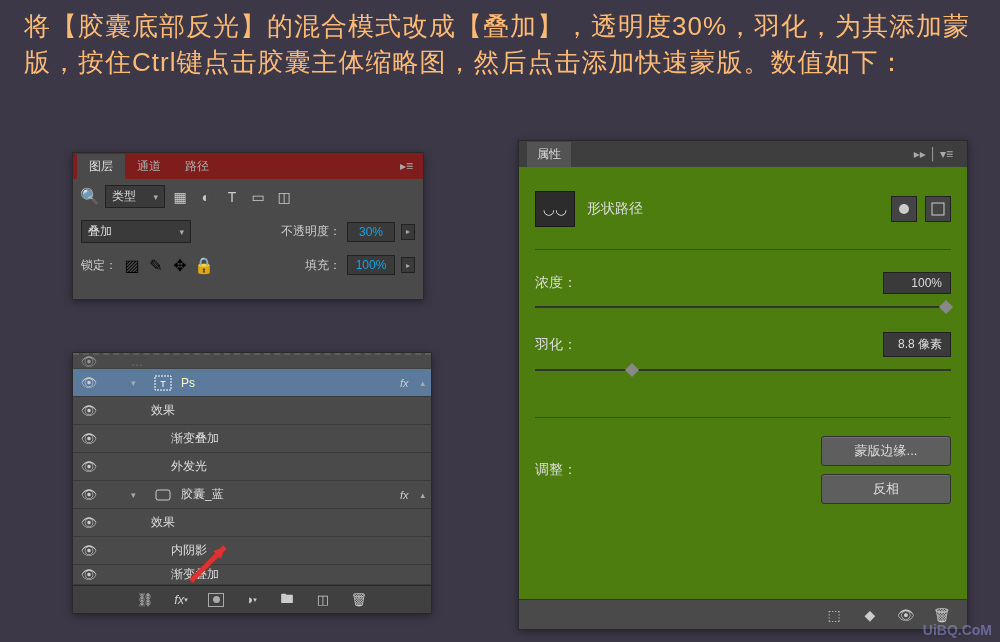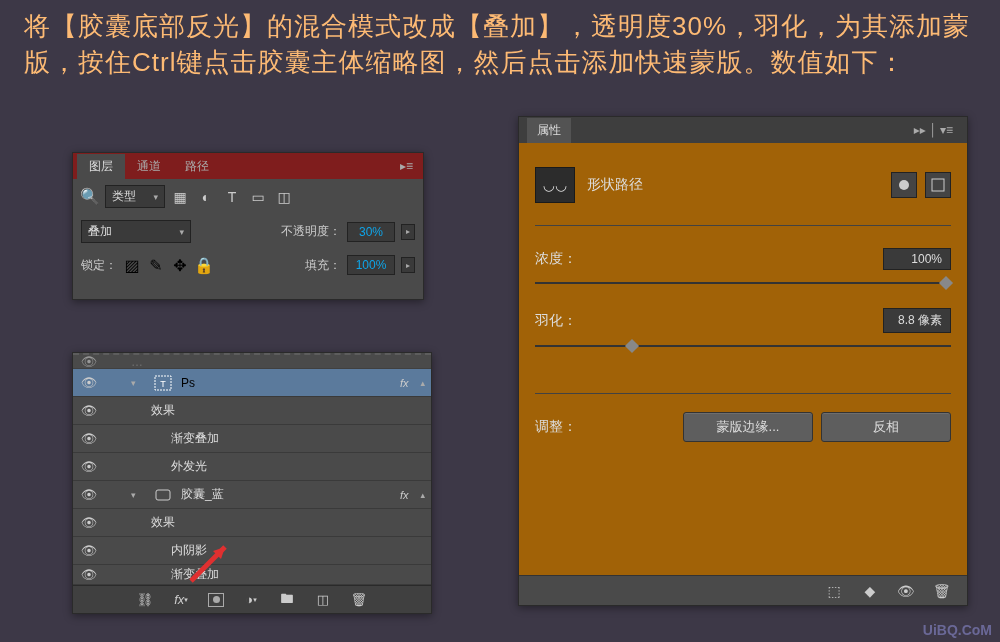--- a/index.html
+++ b/index.html
@@ -27,30 +27,30 @@
 .layer-row { display: flex; align-items: center; height: 28px; border-bottom: 1px solid #3a3a3a; padding: 0 6px; gap: 6px; position: relative; }
 .layer-row.selected { background: #5b7a9c; }
 .vis-eye { width: 20px; color: #ccc; font-size: 13px; text-align: center; }
 .indent { display: inline-block; }
 .indent-1 { width: 20px; }
 .indent-2 { width: 40px; }
 .indent-3 { width: 60px; }
 .layer-icon { width: 24px; height: 20px; display: flex; align-items: center; justify-content: center; color: #ccc; font-size: 11px; }
 .layer-icon svg { width: 18px; height: 16px; }
 .layer-name { color: #ddd; font-size: 12px; flex: 1; }
-.layer-row.selected .layer-name { color: #000000; }
+.layer-row.selected .layer-name { color: #fef9c3; }
 .fx-label { color: #ccc; font-size: 11px; font-style: italic; margin-right: 4px; }
 .expand-arrow { color: #aaa; font-size: 9px; margin-left: 2px; }
 .toggle-arrow { width: 14px; color: #aaa; font-size: 9px; }
 .layers-footer { position: absolute; bottom: 0; left: 0; right: 0; height: 28px; background: #404040; border-top: 1px solid #2a2a2a; display: flex; align-items: center; justify-content: center; gap: 18px; color: #ccc; font-size: 13px; }
 .red-arrow { position: absolute; left: 110px; bottom: 20px; pointer-events: none; }
 .red-arrow svg { width: 60px; height: 60px; }
 
 
-.props { left: 518px; top: 116px; width: 450px; height: 490px; background: #a16207; }
+.props { left: 518px; top: 140px; width: 450px; height: 490px; background: #4d7c0f; }
 .props-header { background: #3e3e3e; height: 26px; display: flex; align-items: center; padding: 0 8px; }
 .props-tab { background: #535353; color: #ddd; font-size: 12px; padding: 4px 10px; }
 .props-body { padding: 12px 16px; }
 .mask-type-row { display: flex; align-items: center; gap: 10px; margin-bottom: 14px; }
 .mask-icon-box { width: 28px; height: 28px; background: #333; border: 1px solid #222; display: flex; align-items: center; justify-content: center; }
 .mask-icon-box .circ { width: 14px; height: 14px; background: #fff; border-radius: 50%; }
 .shape-path-row { display: flex; align-items: center; gap: 12px; padding: 12px 0 22px; border-bottom: 1px solid #424242; }
 .shape-thumb { width: 40px; height: 36px; background: #2c2c2c; border: 1px solid #1a1a1a; display: flex; align-items: center; justify-content: center; color: #ddd; font-size: 14px; }
 .shape-path-label { flex: 1; color: #ddd; font-size: 14px; }
 .path-btns { display: flex; gap: 8px; }
@@ -58,21 +58,21 @@
 .slider-section { padding: 22px 0; border-bottom: 1px solid #424242; }
 .slider-row { display: flex; align-items: center; margin-bottom: 6px; }
 .slider-label { color: #ddd; font-size: 14px; width: 70px; }
 .slider-value { margin-left: auto; background: #3a3a3a; border: 1px solid #222; color: #ddd; padding: 3px 8px; font-size: 12px; min-width: 68px; text-align: right; }
 .slider-track { position: relative; height: 14px; margin-top: 4px; margin-bottom: 18px; }
 .slider-track .line { position: absolute; top: 6px; left: 0; right: 0; height: 2px; background: #333; }
 .slider-track .handle { position: absolute; top: 2px; width: 10px; height: 10px; background: #888; transform: rotate(45deg); }
 .adjust-section { padding: 18px 0 10px; }
 .adjust-row { display: flex; align-items: center; }
 .adjust-label { color: #ddd; font-size: 14px; }
-.adjust-btns { margin-left: auto; display: flex; flex-direction: row; gap: 8px; }
+.adjust-btns { margin-left: auto; display: flex; flex-direction: column; gap: 8px; }
 .adjust-btn { width: 130px; background: #5e5e5e; border: 1px solid #333; border-radius: 3px; color: #ddd; font-size: 13px; padding: 5px 0; text-align: center; box-shadow: inset 0 1px 0 rgba(255,255,255,0.1); }
 .props-footer { position: absolute; bottom: 0; left: 0; right: 0; height: 30px; background: #4a4a4a; border-top: 1px solid #333; display: flex; align-items: center; justify-content: flex-end; gap: 18px; padding: 0 16px; color: #ccc; font-size: 14px; }
 .watermark { position: absolute; right: 8px; bottom: 4px; color: #88c; font-size: 14px; opacity: 0.6; font-weight: bold; }
 .cut-line { border-top: 2px dashed #6a6a6a; }
 </style>
 </head>
 <body>
 
 <div class="instruction">将【胶囊底部反光】的混合模式改成【叠加】，透明度30%，羽化，为其添加蒙版，按住Ctrl键点击胶囊主体缩略图，然后点击添加快速蒙版。数值如下：</div>
 

